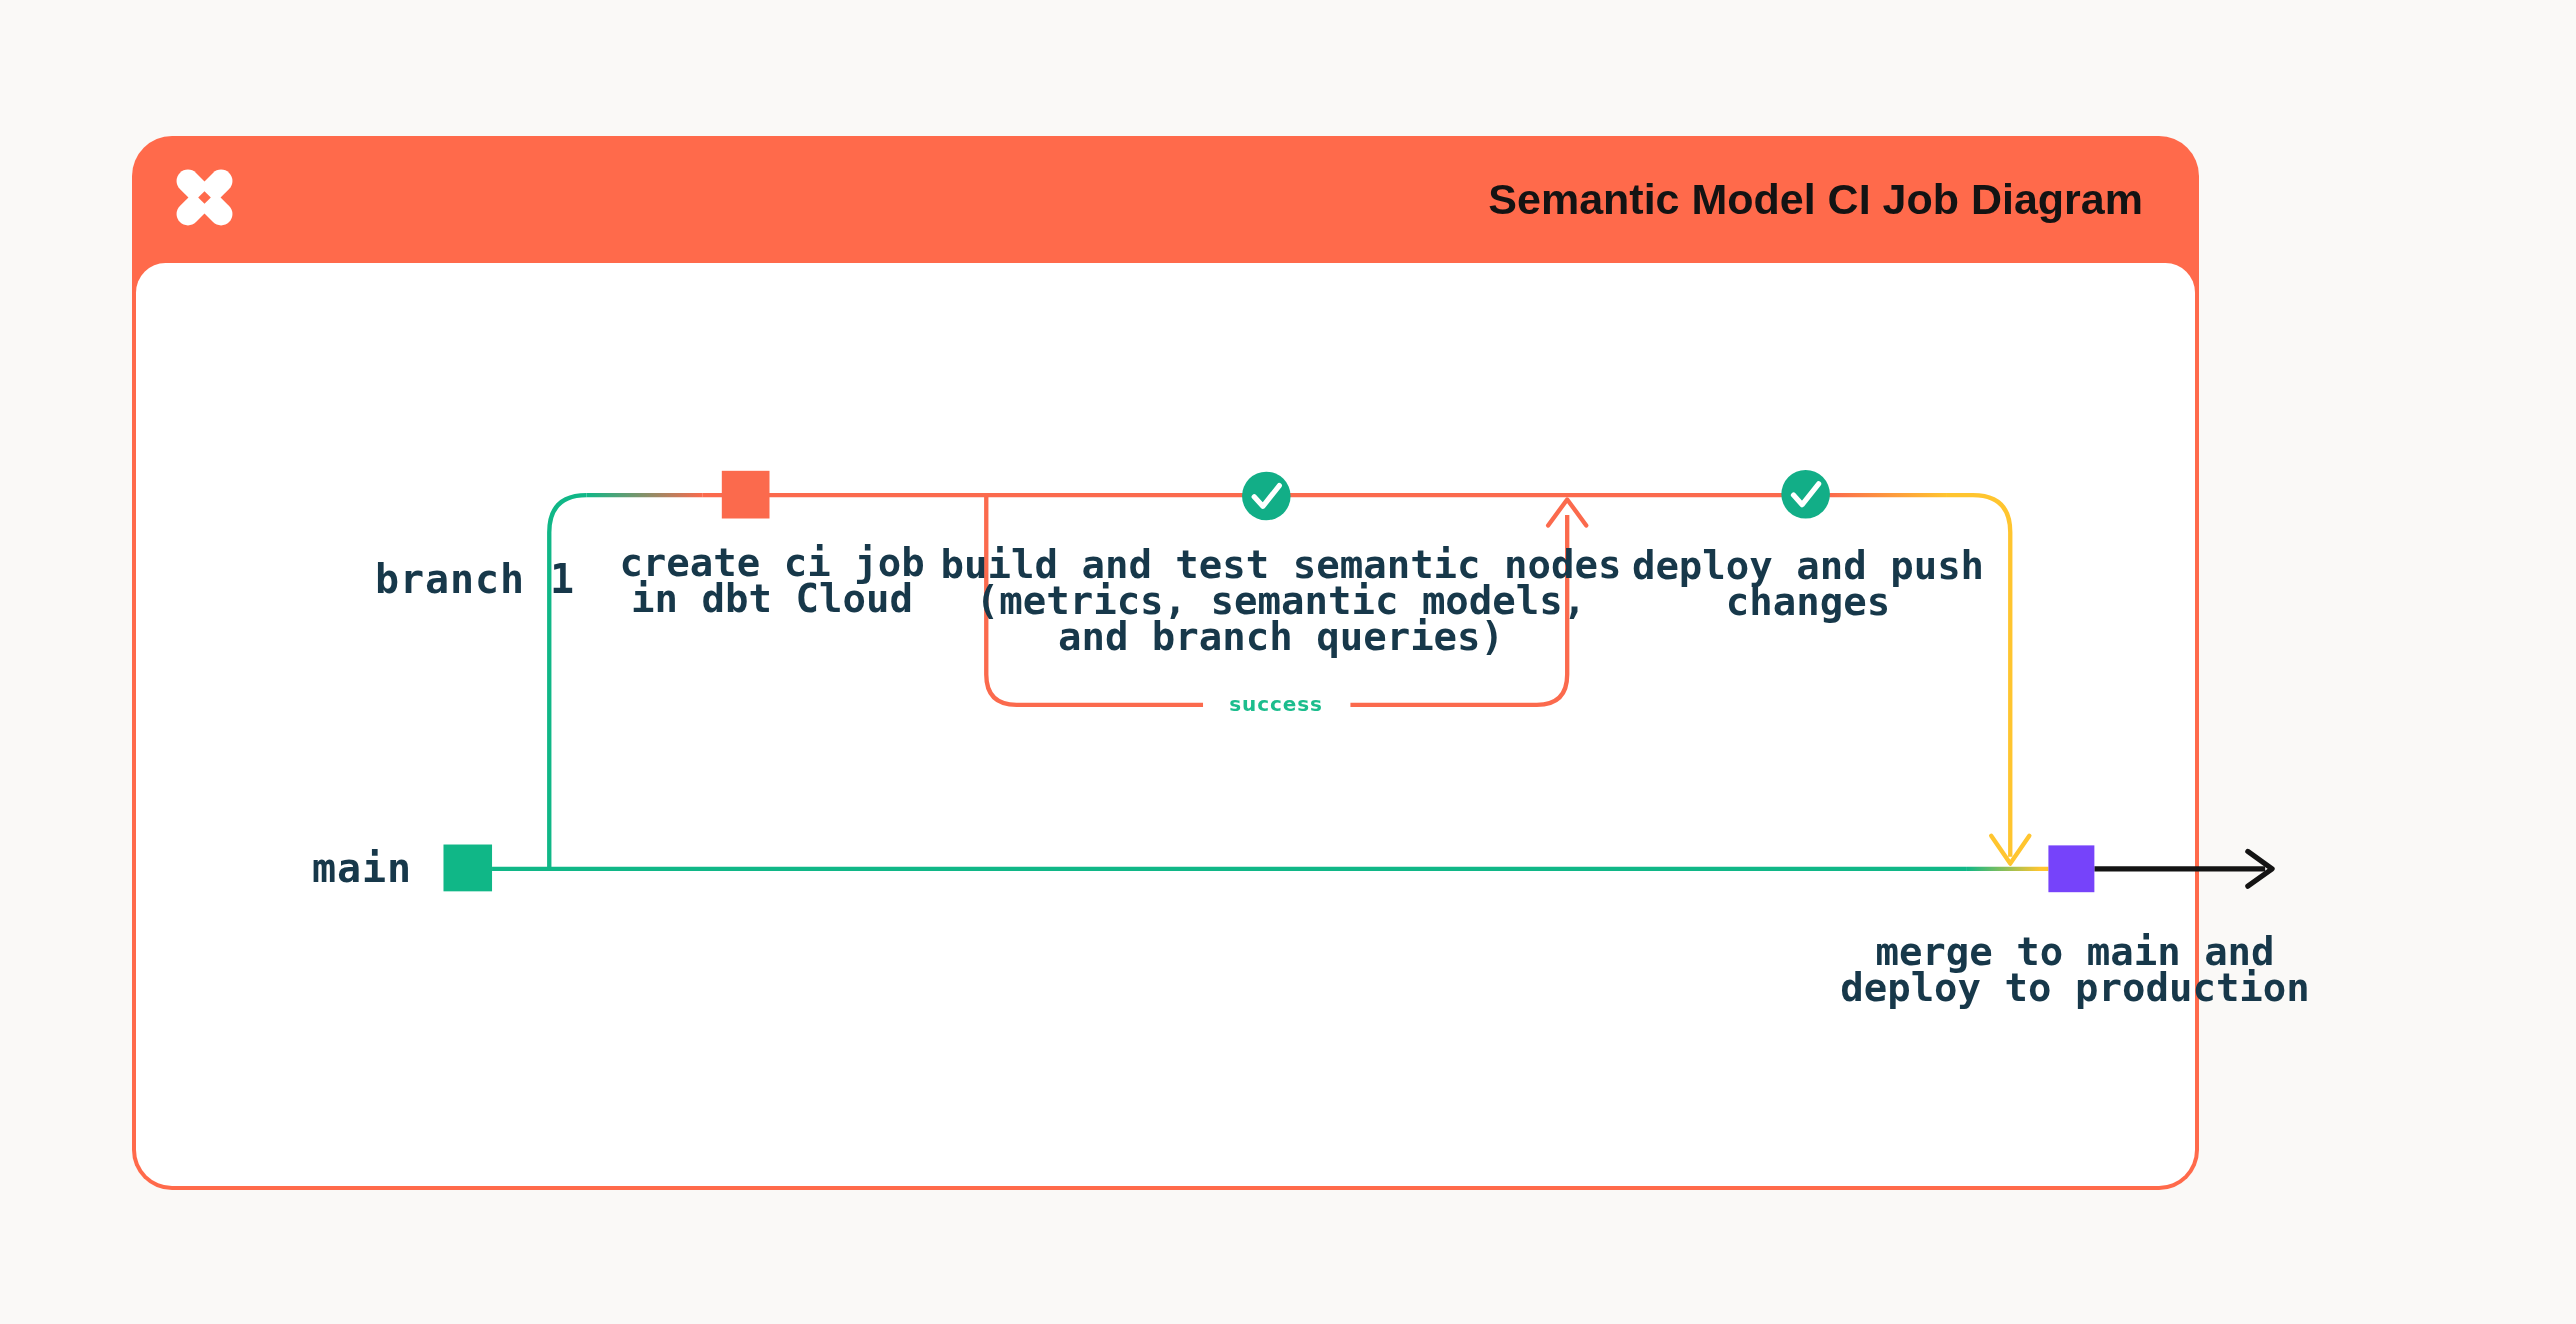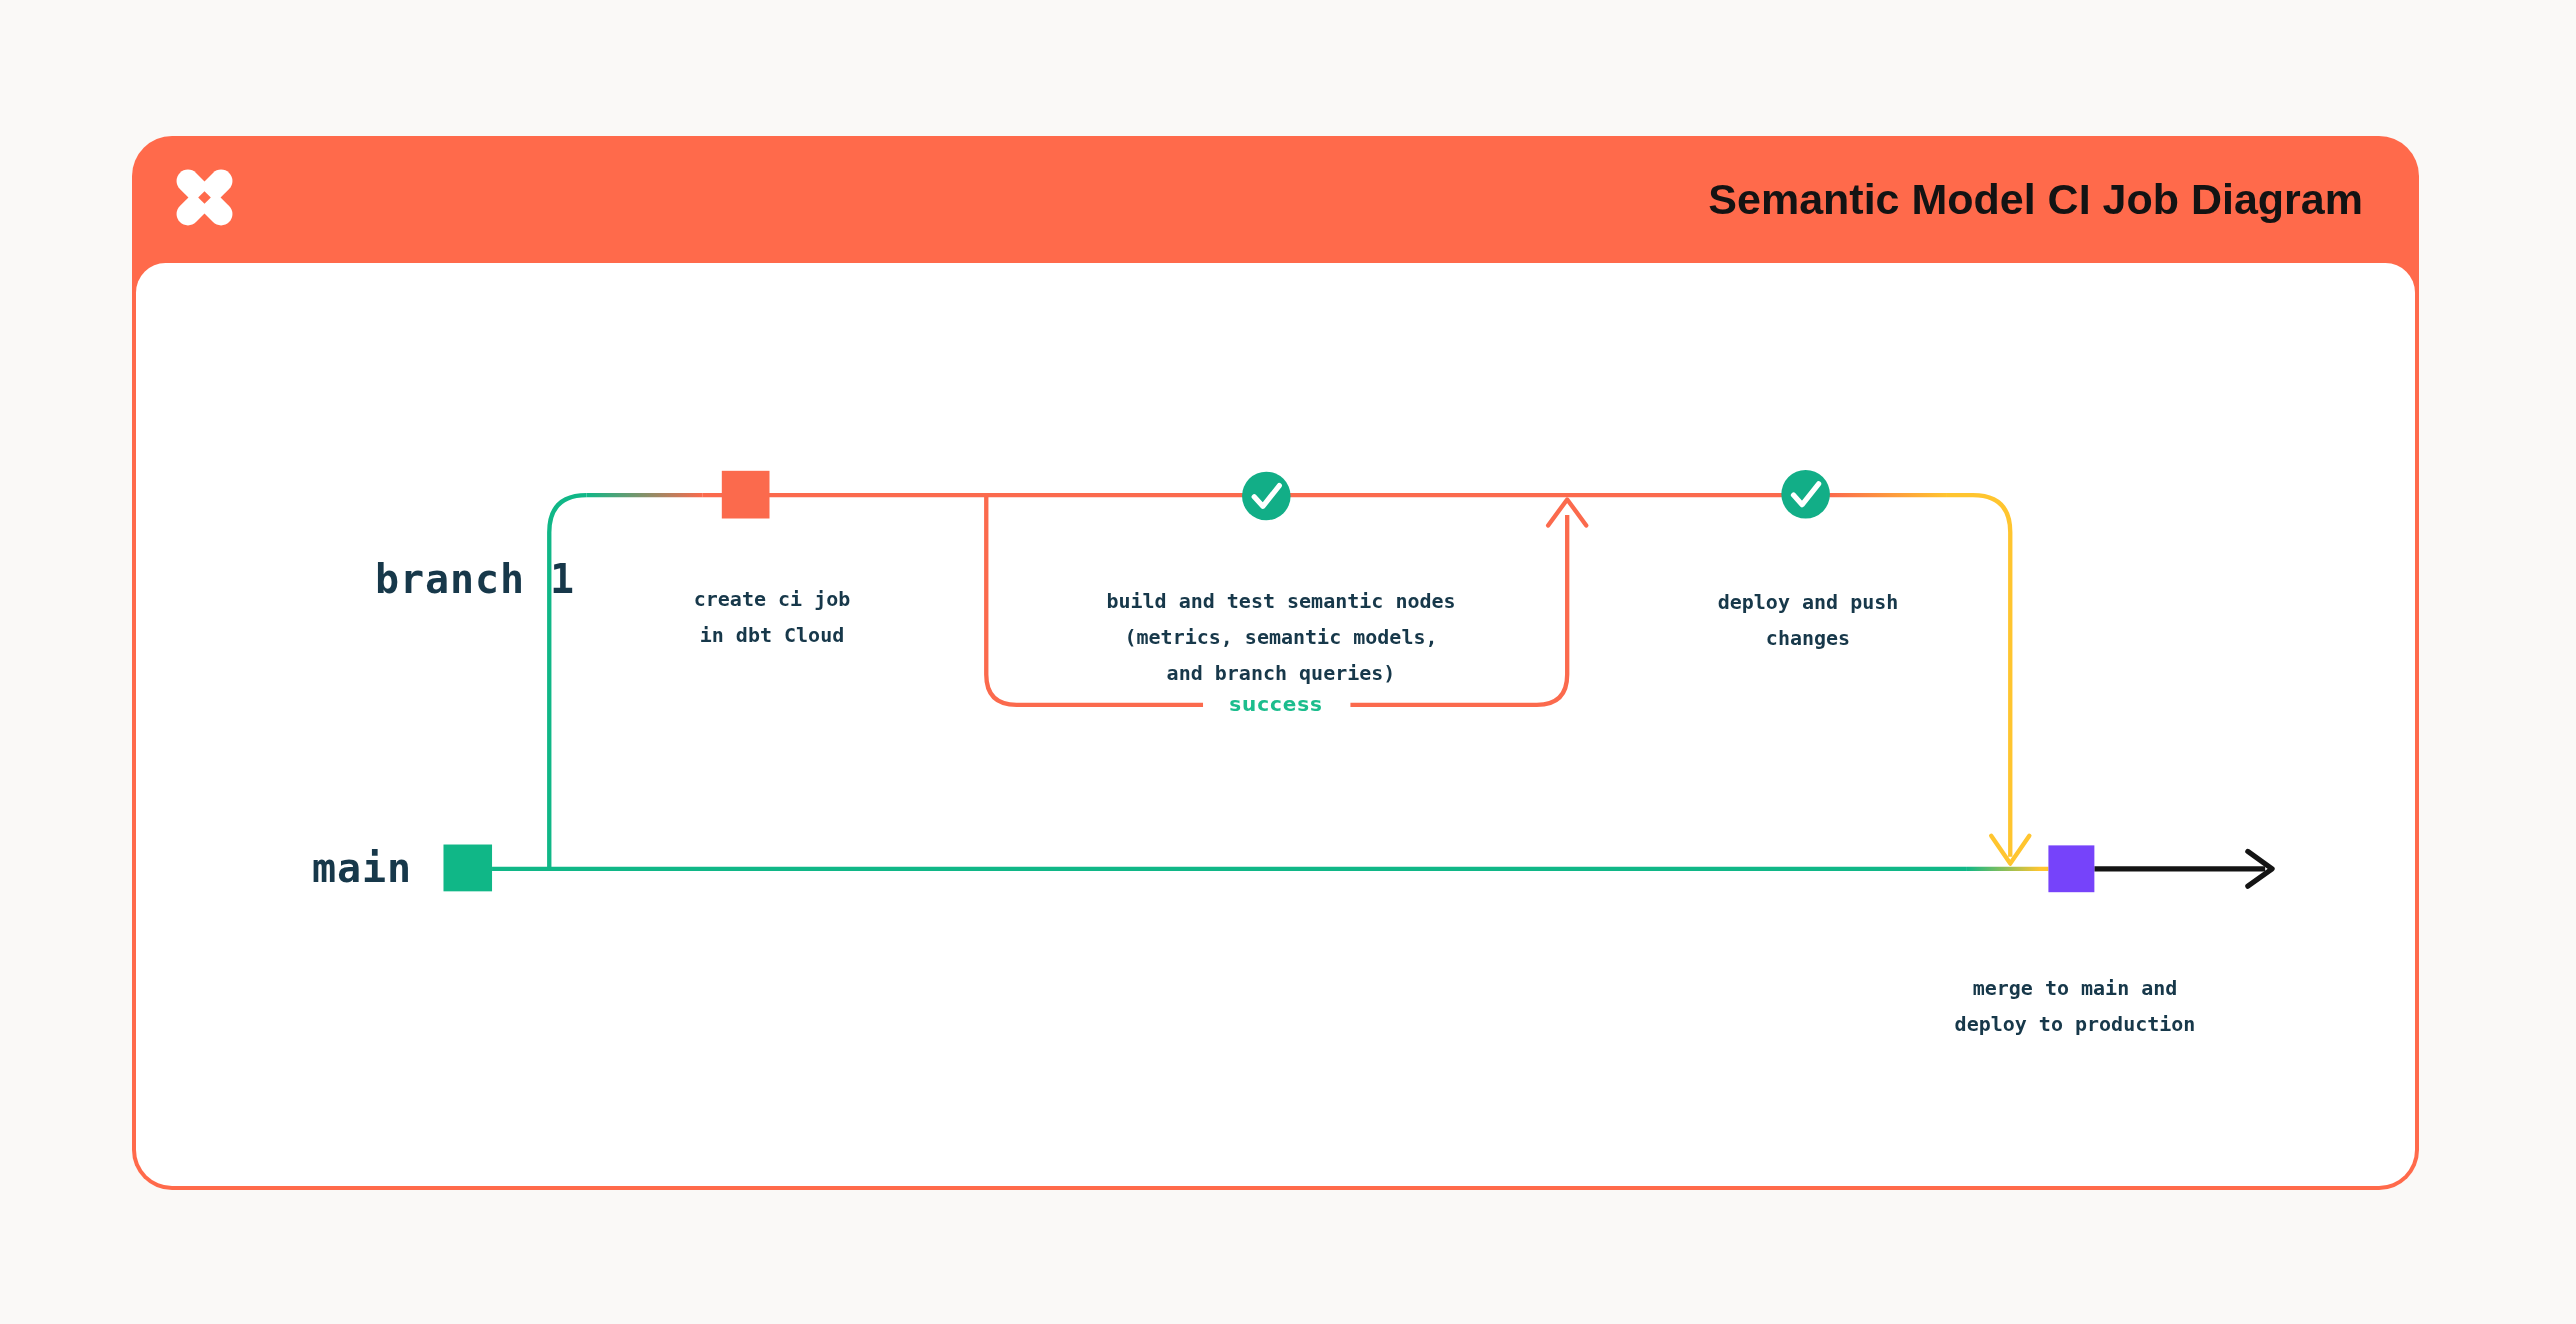--- a/index.html
+++ b/index.html
@@ -1,31 +1,31 @@
 <!DOCTYPE html>
 <html style="font-size:14px"><head>
 <meta charset="utf-8">
 <style>
   html,body{margin:0;padding:0;background:#FAF9F7;}
   .page{position:relative;width:2576px;height:1324px;overflow:hidden;
         font-family:"DejaVu Sans Mono", monospace;}
-  .card{position:absolute;left:132px;top:136px;width:2287px;height:1054px;
+  .card{position:absolute;left:132px;top:136px;width:2067px;height:1054px;
         background:#FF6A4B;border-radius:40px;}
   .card-header{position:absolute;left:0;top:0;width:100%;height:127px;}
   .logo{position:absolute;left:38px;top:27px;width:69px;height:69px;display:block;}
   .title{position:absolute;right:56px;top:0;height:127px;line-height:127px;margin:0;
          font-family:"Liberation Sans", sans-serif;font-weight:700;font-size:43px;
          color:#131313;white-space:nowrap;}
   .card-body{position:absolute;left:4.3px;right:4.3px;top:127px;bottom:4.3px;background:#ffffff;
          border-radius:29.5px 29.5px 36px 36px;}
   .wires{position:absolute;left:0;top:0;width:2576px;height:1324px;pointer-events:none;}
   .lbl{position:absolute;transform:translate(-50%,-50%);text-align:center;
        color:#17384A;font-weight:700;white-space:nowrap;}
   .lane{font-size:40px;letter-spacing:0.9px;}
-  .node{font-size:20px;line-height:36px;margin-top:36px;}
+  .node{font-size:39px;line-height:36px;}
   .success{font-family:"DejaVu Sans", sans-serif;font-size:20px;font-weight:700;
        color:#1CBD8D;letter-spacing:0.9px;}
 </style>
 </head>
 <body>
 
 <div class="page">
 
   <div class="card">
     <div class="card-header">

